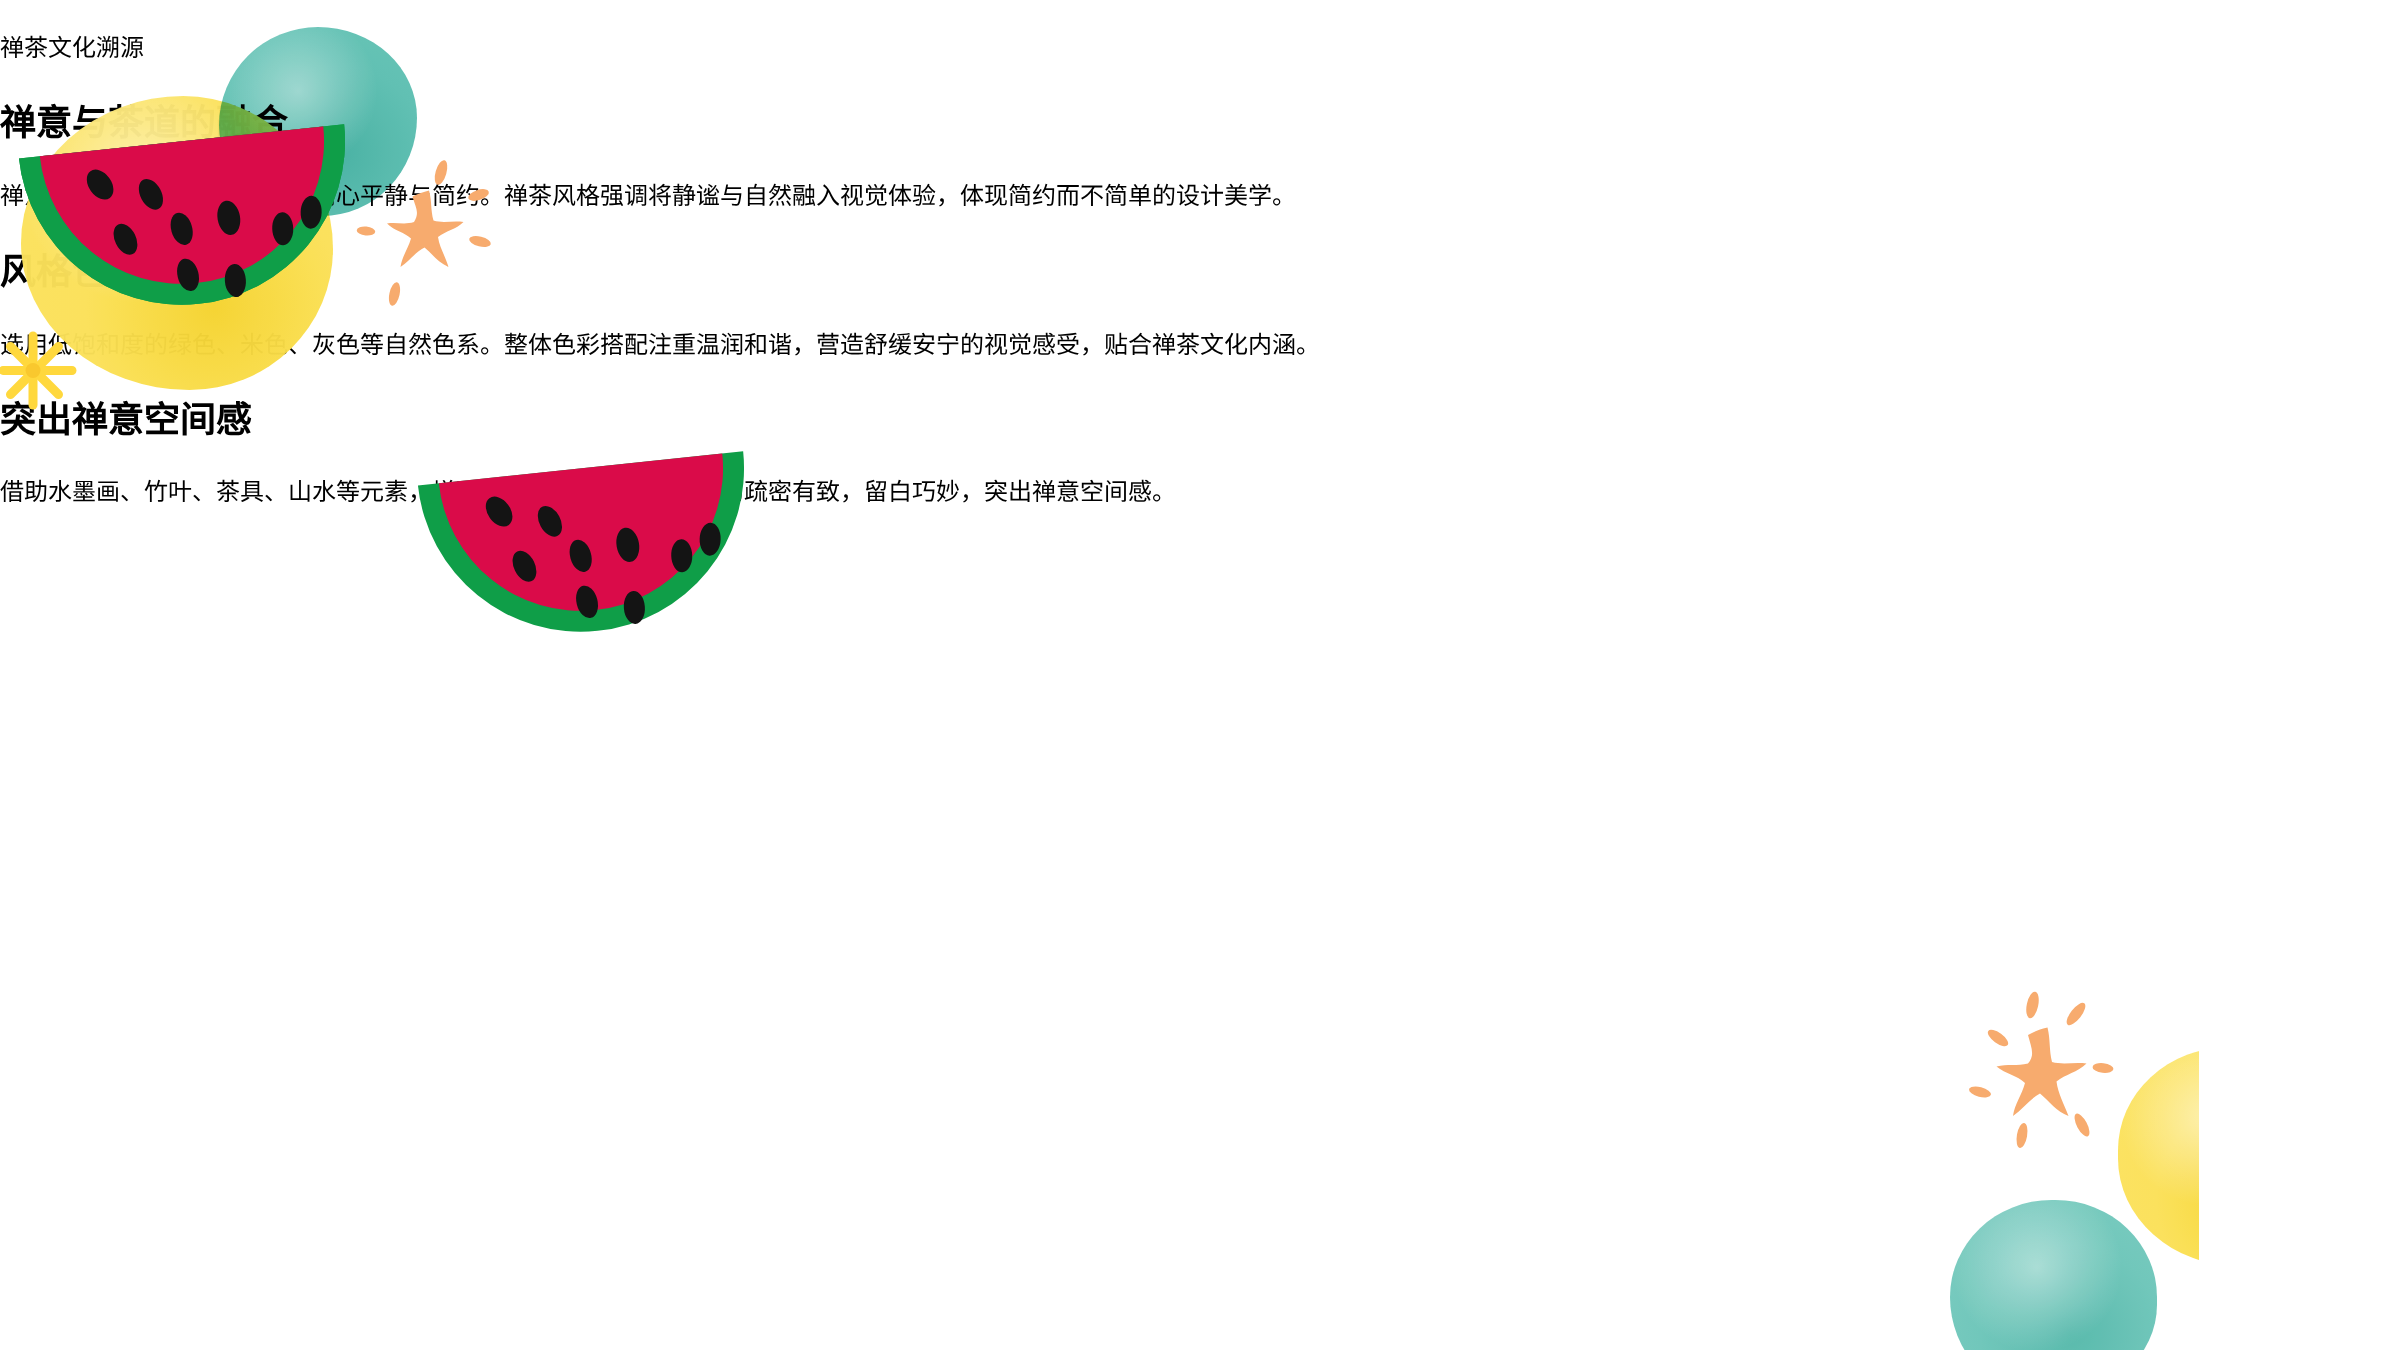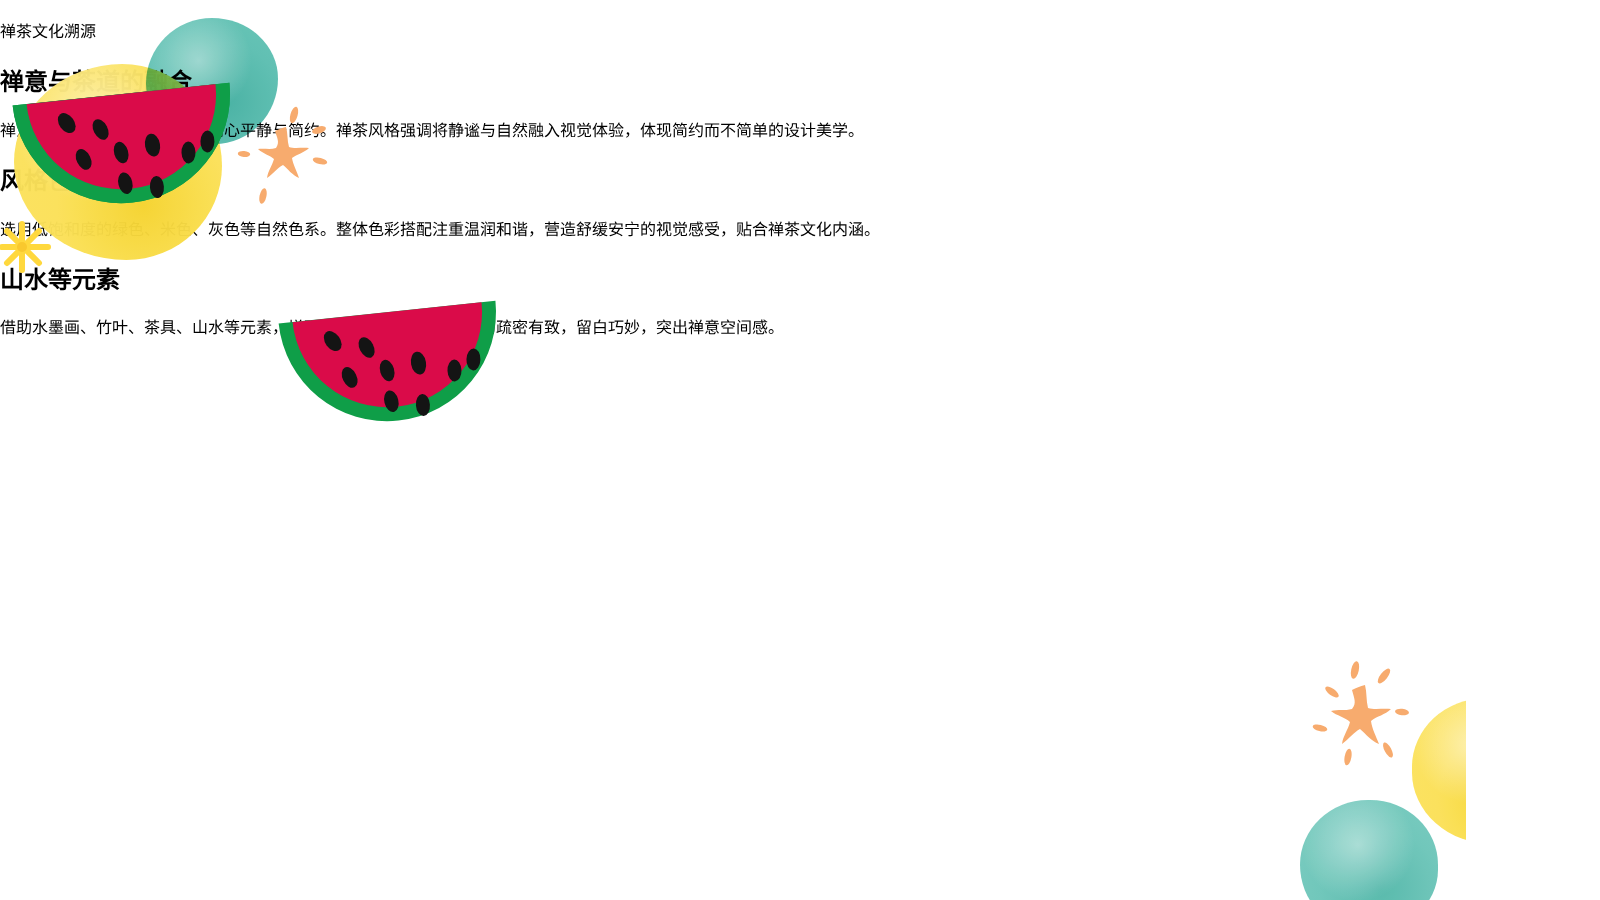--- a/index.html
+++ b/index.html
@@ -275,19 +275,19 @@
       <h2 class="col-heading">禅意与茶道的融合</h2>
       <p class="col-body">禅意和茶道本源相通，皆追求内心平静与简约。禅茶风格强调将静谧与自然融入视觉体验，体现简约而不简单的设计美学。</p>
     </div>
 
     <div class="column col-2">
       <h2 class="col-heading">风格色彩选择</h2>
       <p class="col-body">选用低饱和度的绿色、米色、灰色等自然色系。整体色彩搭配注重温润和谐，营造舒缓安宁的视觉感受，贴合禅茶文化内涵。</p>
     </div>
 
     <div class="column col-3">
-      <h2 class="col-heading">山水等元素</h2>
+      <h2 class="col-heading">突出禅意空间感</h2>
       <p class="col-body">借助水墨画、竹叶、茶具、山水等元素，增强传统文化氛围。元素布局疏密有致，留白巧妙，突出禅意空间感。</p>
     </div>
 
   </div>
 
 </div>
 
 </body></html>

